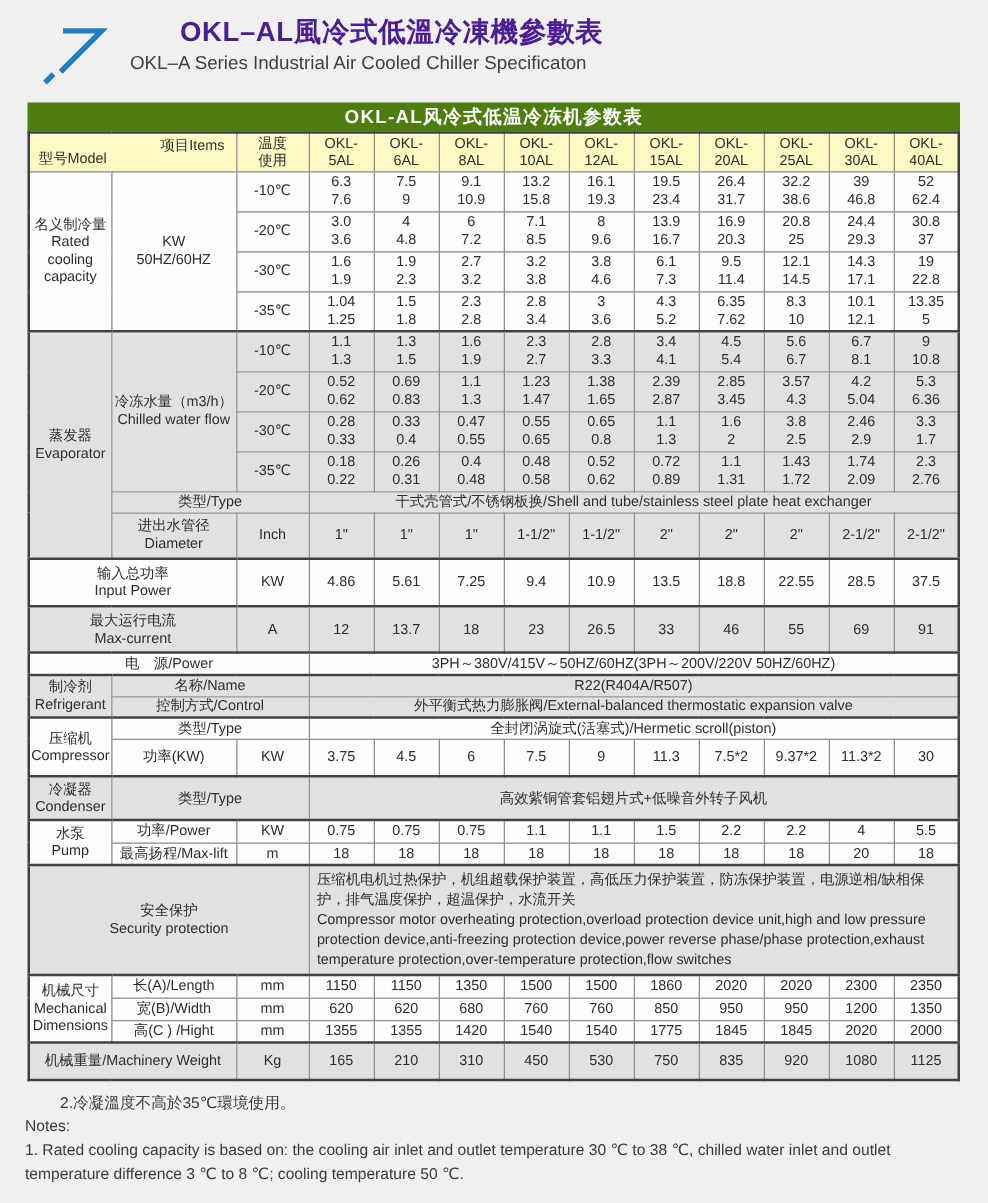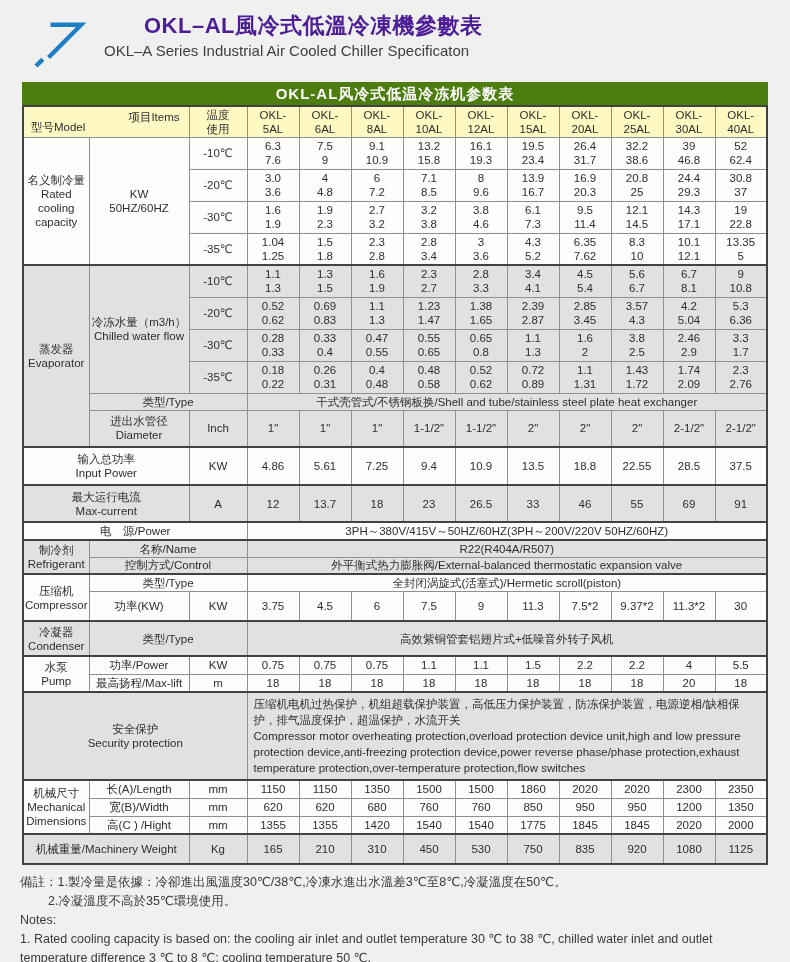--- a/index.html
+++ b/index.html
@@ -716,17 +716,16 @@
         <td>750</td>
         <td>835</td>
         <td>920</td>
         <td>1080</td>
         <td>1125</td>
       </tr>
 </tbody>
   </table>
 
 <div class="notes">
-  <div>備註：1.製冷量是依據：冷卻進出風溫度30℃/38℃,冷凍水進出水溫差3℃至8℃,冷凝溫度在50℃。</div>
   <div class="ind1">2.冷凝溫度不高於35℃環境使用。</div>
   <div>Notes:</div>
   <div>1. Rated cooling capacity is based on: the cooling air inlet and outlet temperature 30 ℃ to 38 ℃, chilled water inlet and outlet temperature difference 3 ℃ to 8 ℃; cooling temperature 50 ℃.</div>
 </div>
 
 </body></html>

